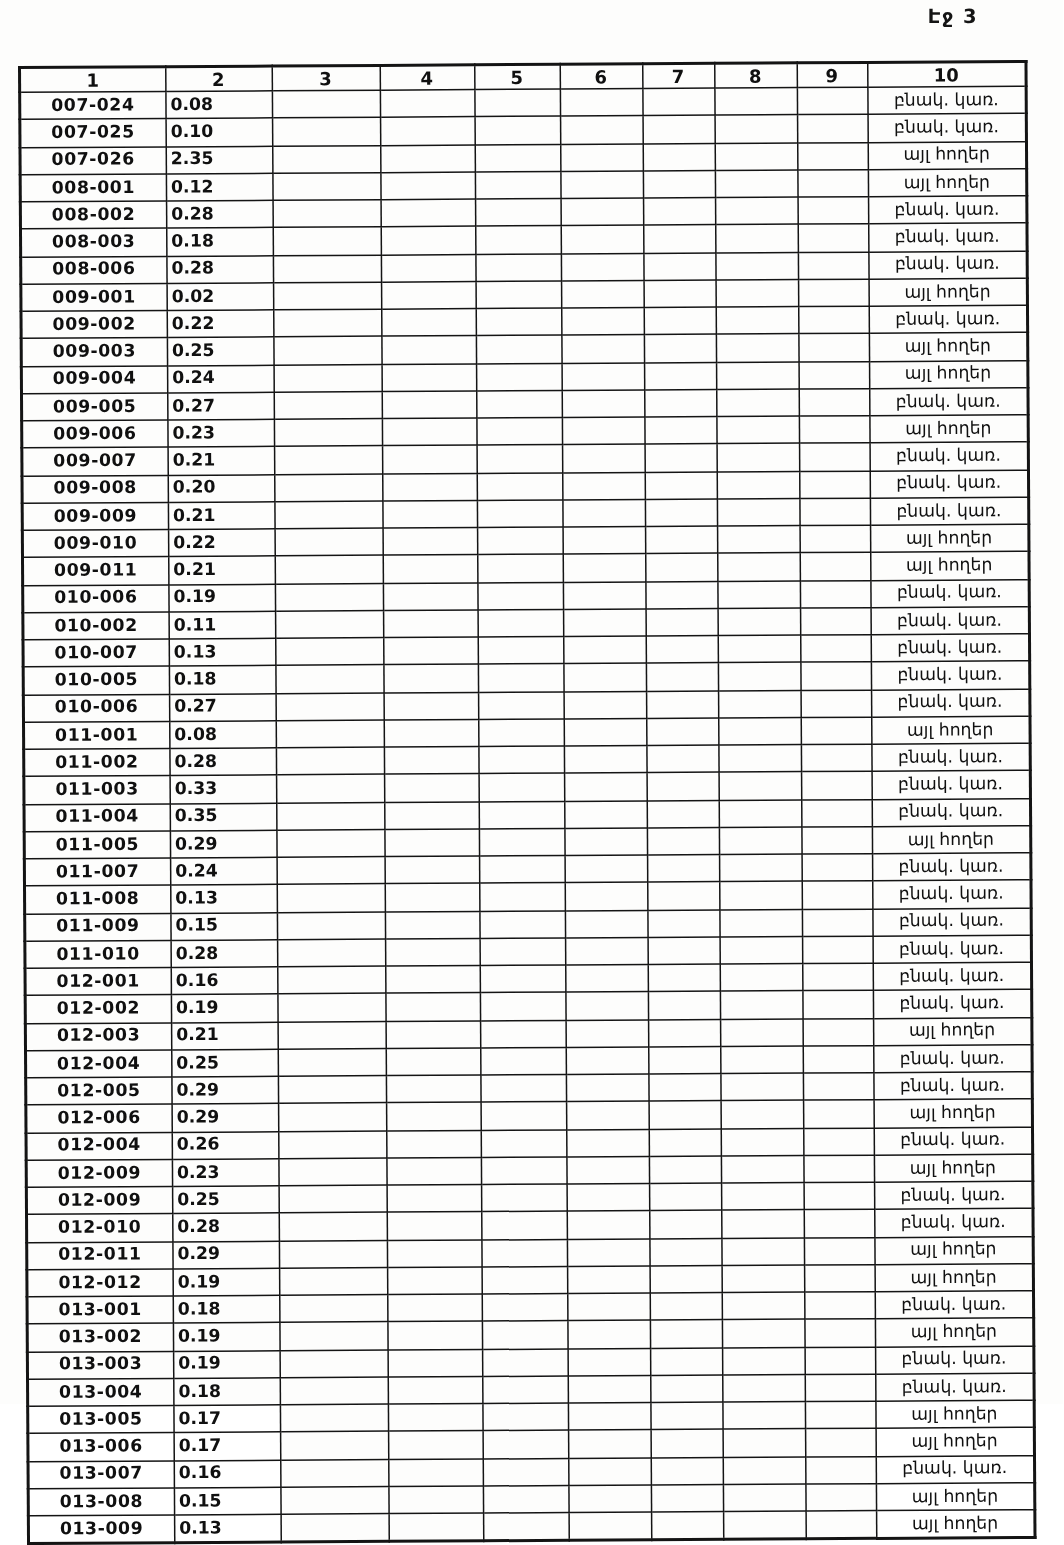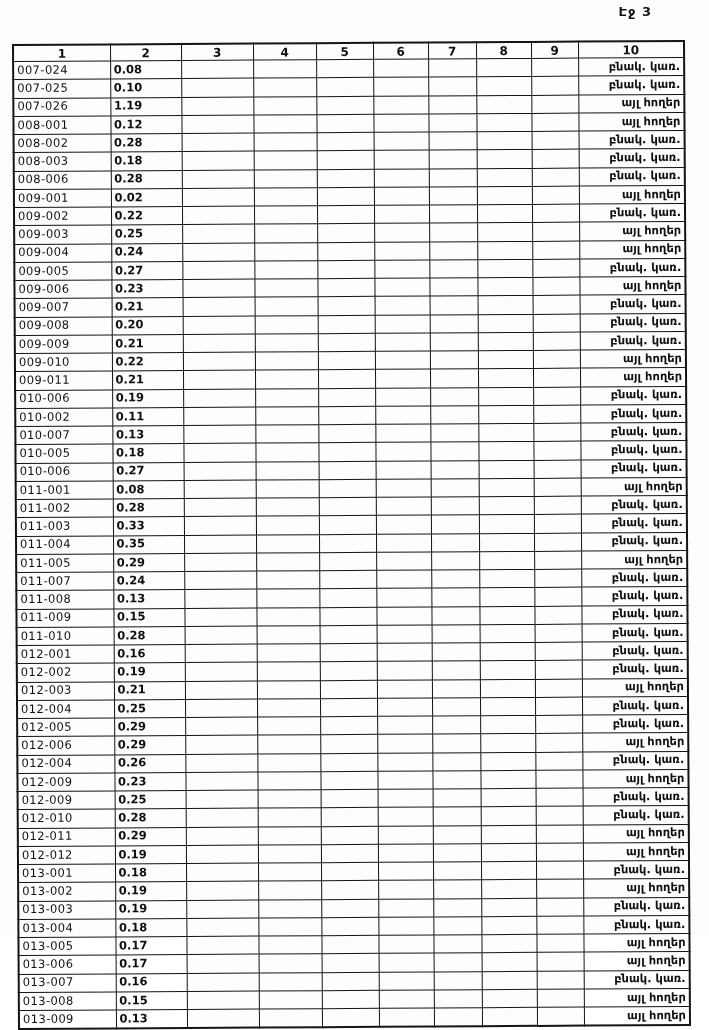--- a/index.html
+++ b/index.html
@@ -44,33 +44,33 @@
   table.scan-table { border: 2px solid #141414; }
   table.scan-table thead th {
     height: 15px;
     font-size: 12px;
     font-weight: bold;
     text-align: center;
     vertical-align: middle;
   }
   table.scan-table tbody tr { height: 18.26px; }
   td.code-cell {
-    text-align: left;
-    font-weight: normal;
+    text-align: center;
+    font-weight: bold;
     letter-spacing: 0.4px;
     padding-left: 4px;
     margin-left: 23px;
   }
   td.value-cell {
     text-align: left;
     font-weight: bold;
   }
   td.landuse-cell {
-    text-align: right;
-    font-weight: bold;
+    text-align: center;
+    font-weight: normal;
     font-size: 11px;
     padding-left: 5px;
   }
   td.empty-cell { background: #fdfdfc; }
 </style>
 </head>
 <body>
 
 <div class="page">
 
@@ -123,21 +123,21 @@
       <td class="empty-cell"></td>
       <td class="empty-cell"></td>
       <td class="empty-cell"></td>
       <td class="empty-cell"></td>
       <td class="empty-cell"></td>
       <td class="empty-cell"></td>
       <td class="landuse-cell">բնակ. կառ.</td>
     </tr>
         <tr>
       <td class="code-cell">007-026</td>
-      <td class="value-cell">1.19</td>
+      <td class="value-cell">2.35</td>
       <td class="empty-cell"></td>
       <td class="empty-cell"></td>
       <td class="empty-cell"></td>
       <td class="empty-cell"></td>
       <td class="empty-cell"></td>
       <td class="empty-cell"></td>
       <td class="empty-cell"></td>
       <td class="landuse-cell">այլ հողեր</td>
     </tr>
         <tr>

